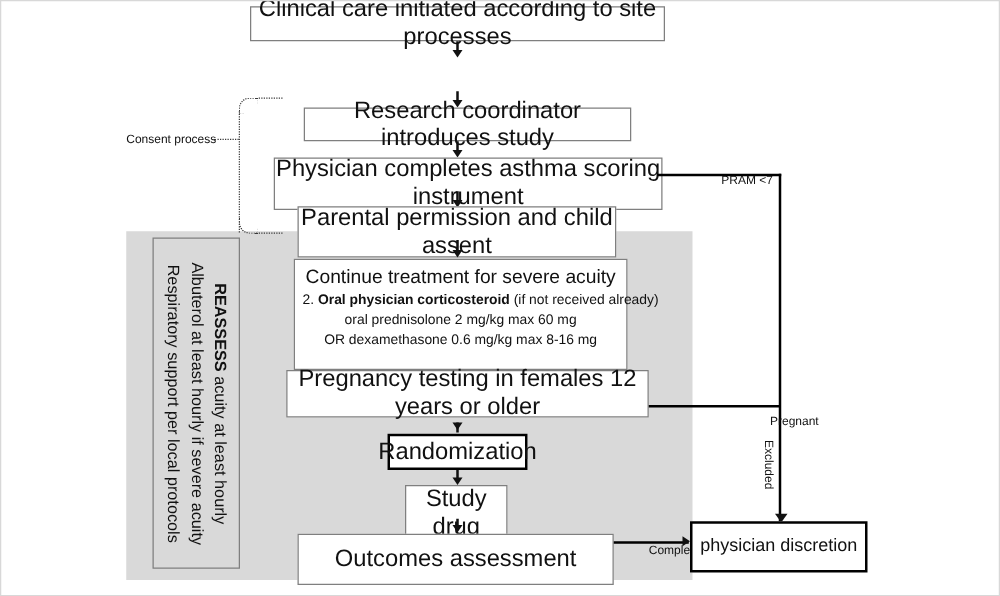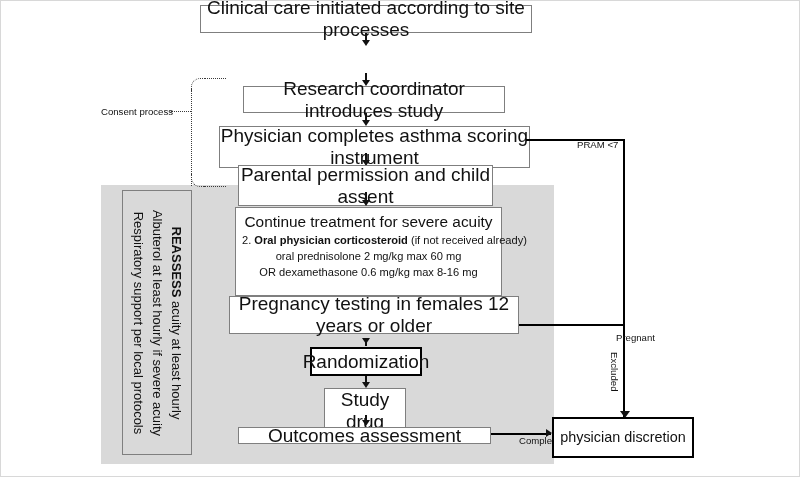--- a/index.html
+++ b/index.html
@@ -237,21 +237,21 @@
   </div>
   <div class="ln lnv" style="left:365px; top:376px; height:8px;"></div>
   <div class="arrowdown" style="left:361.6px; top:382px;"></div>
 
   <div class="node t15" style="left:324px; top:388px; width:82px; height:45px;">
     <span>Study drug</span>
   </div>
   <div class="ln lnv" style="left:365px; top:415px; height:7px;"></div>
   <div class="arrowdown" style="left:361.6px; top:420px;"></div>
 
-  <div class="node t15" style="left:238px; top:427px; width:253px; height:17px;">
+  <div class="node t15" style="left:238px; top:427px; width:253px; height:41px;">
     <span>Outcomes assessment</span>
   </div>
 
   <div class="ln ln-thick-h" style="left:491px; top:432.5px; width:60px;"></div>
   <div class="arrowright" style="left:546px; top:428.5px;"></div>
   <div class="elabel" style="left:495px; top:435px;margin-left:24px;">Completed</div>
 
   <div class="node thick" style="left:552px; top:417px; width:142px; height:41px; flex-direction:column; font-size:14.4px;">
     <span>physician discretion</span>
   </div>

